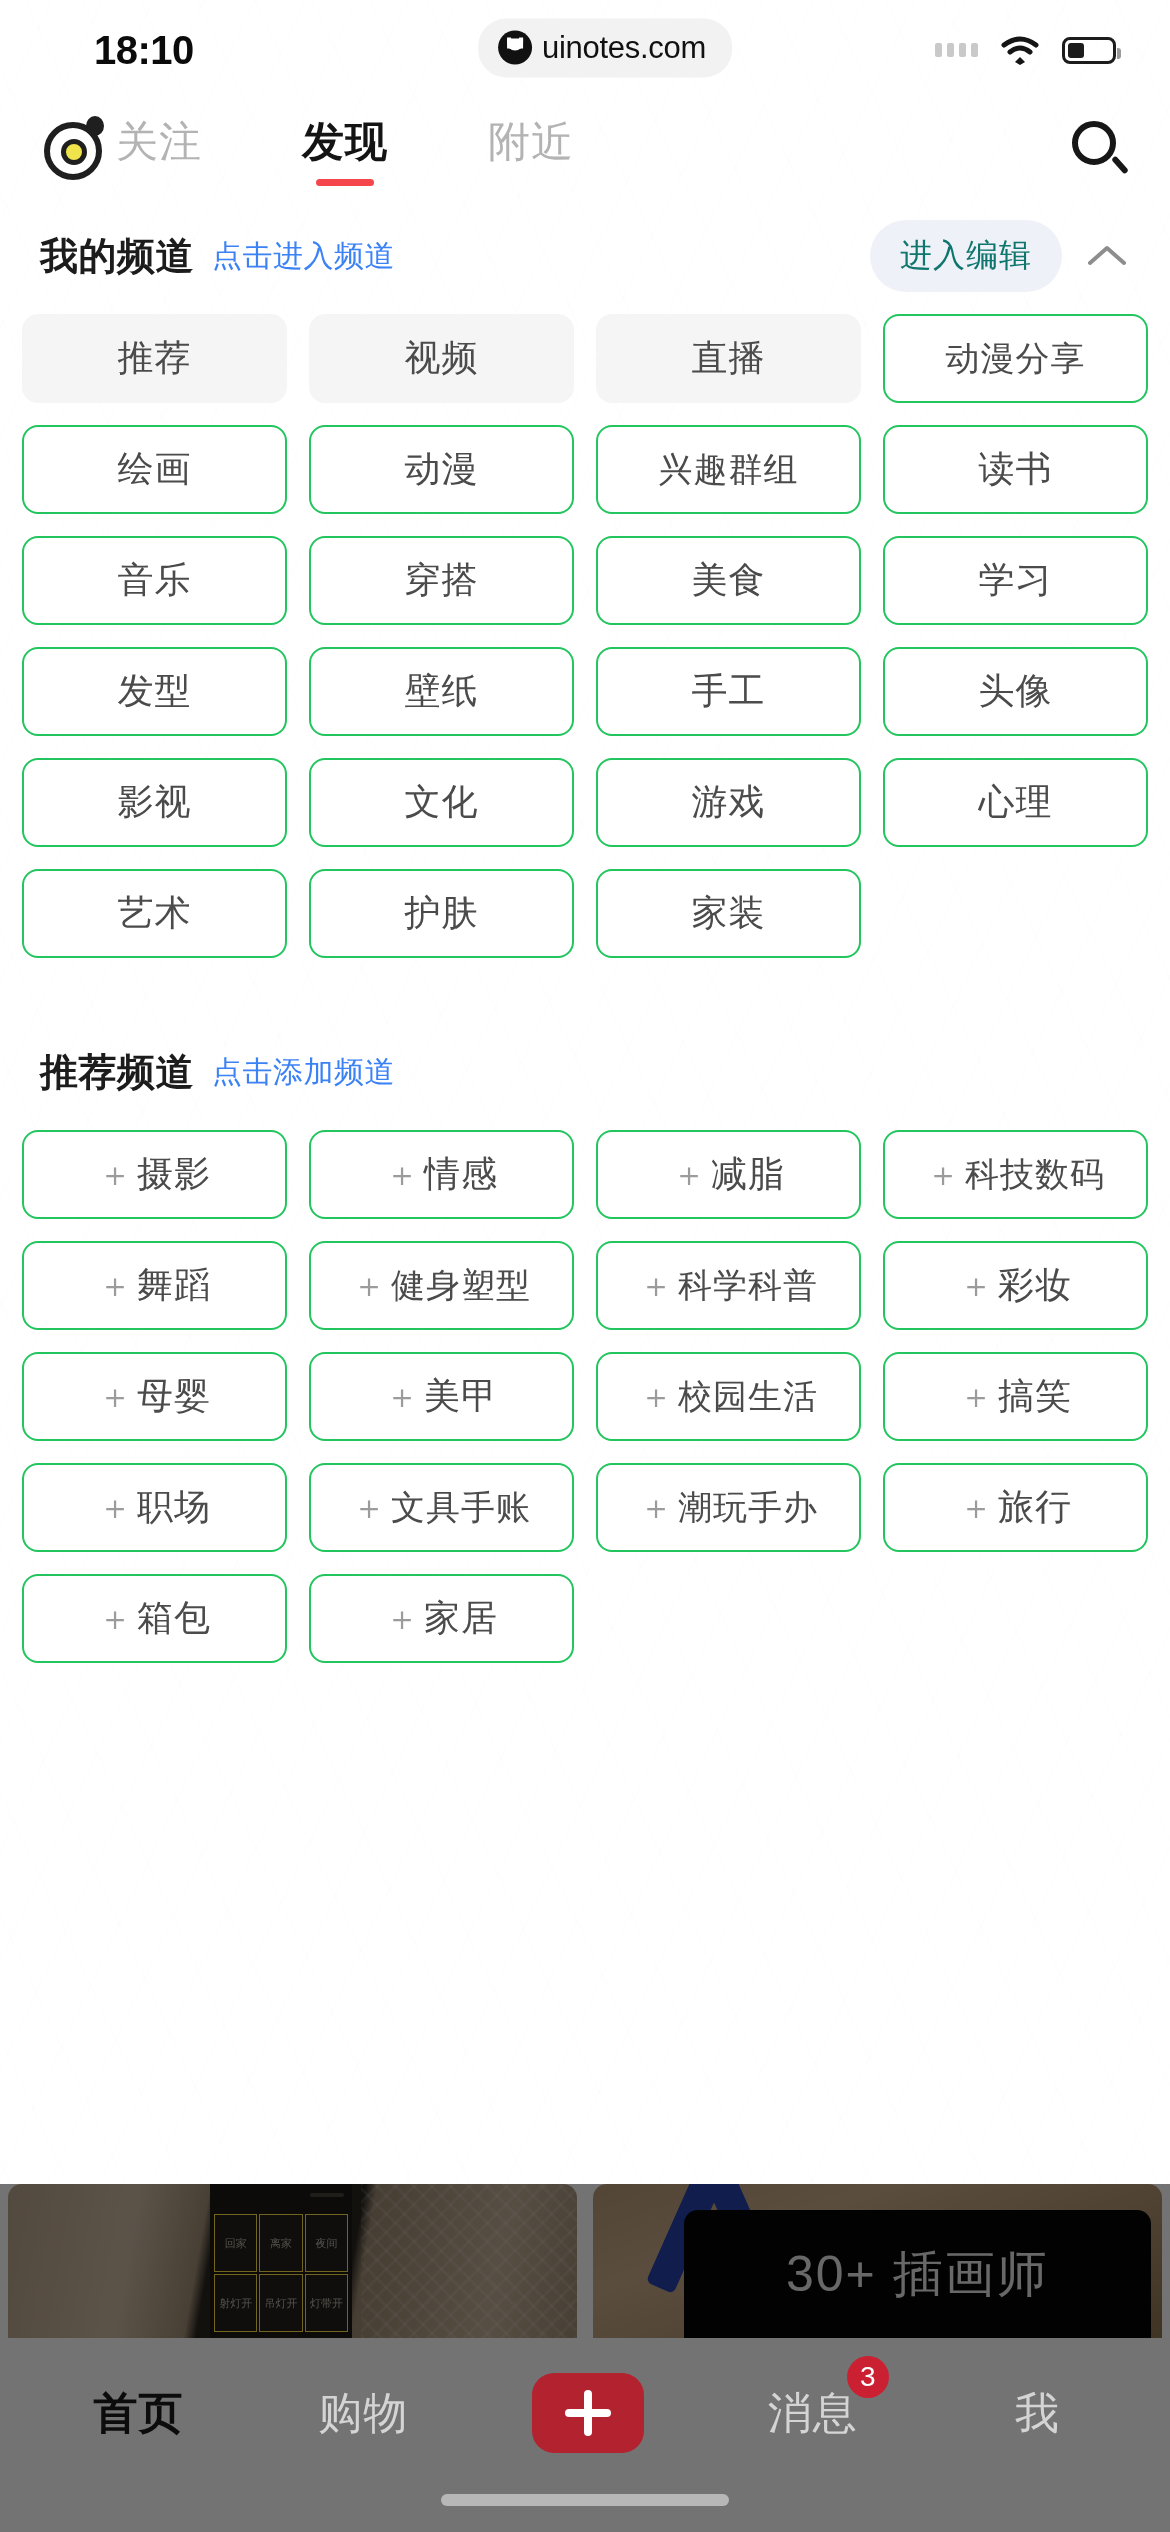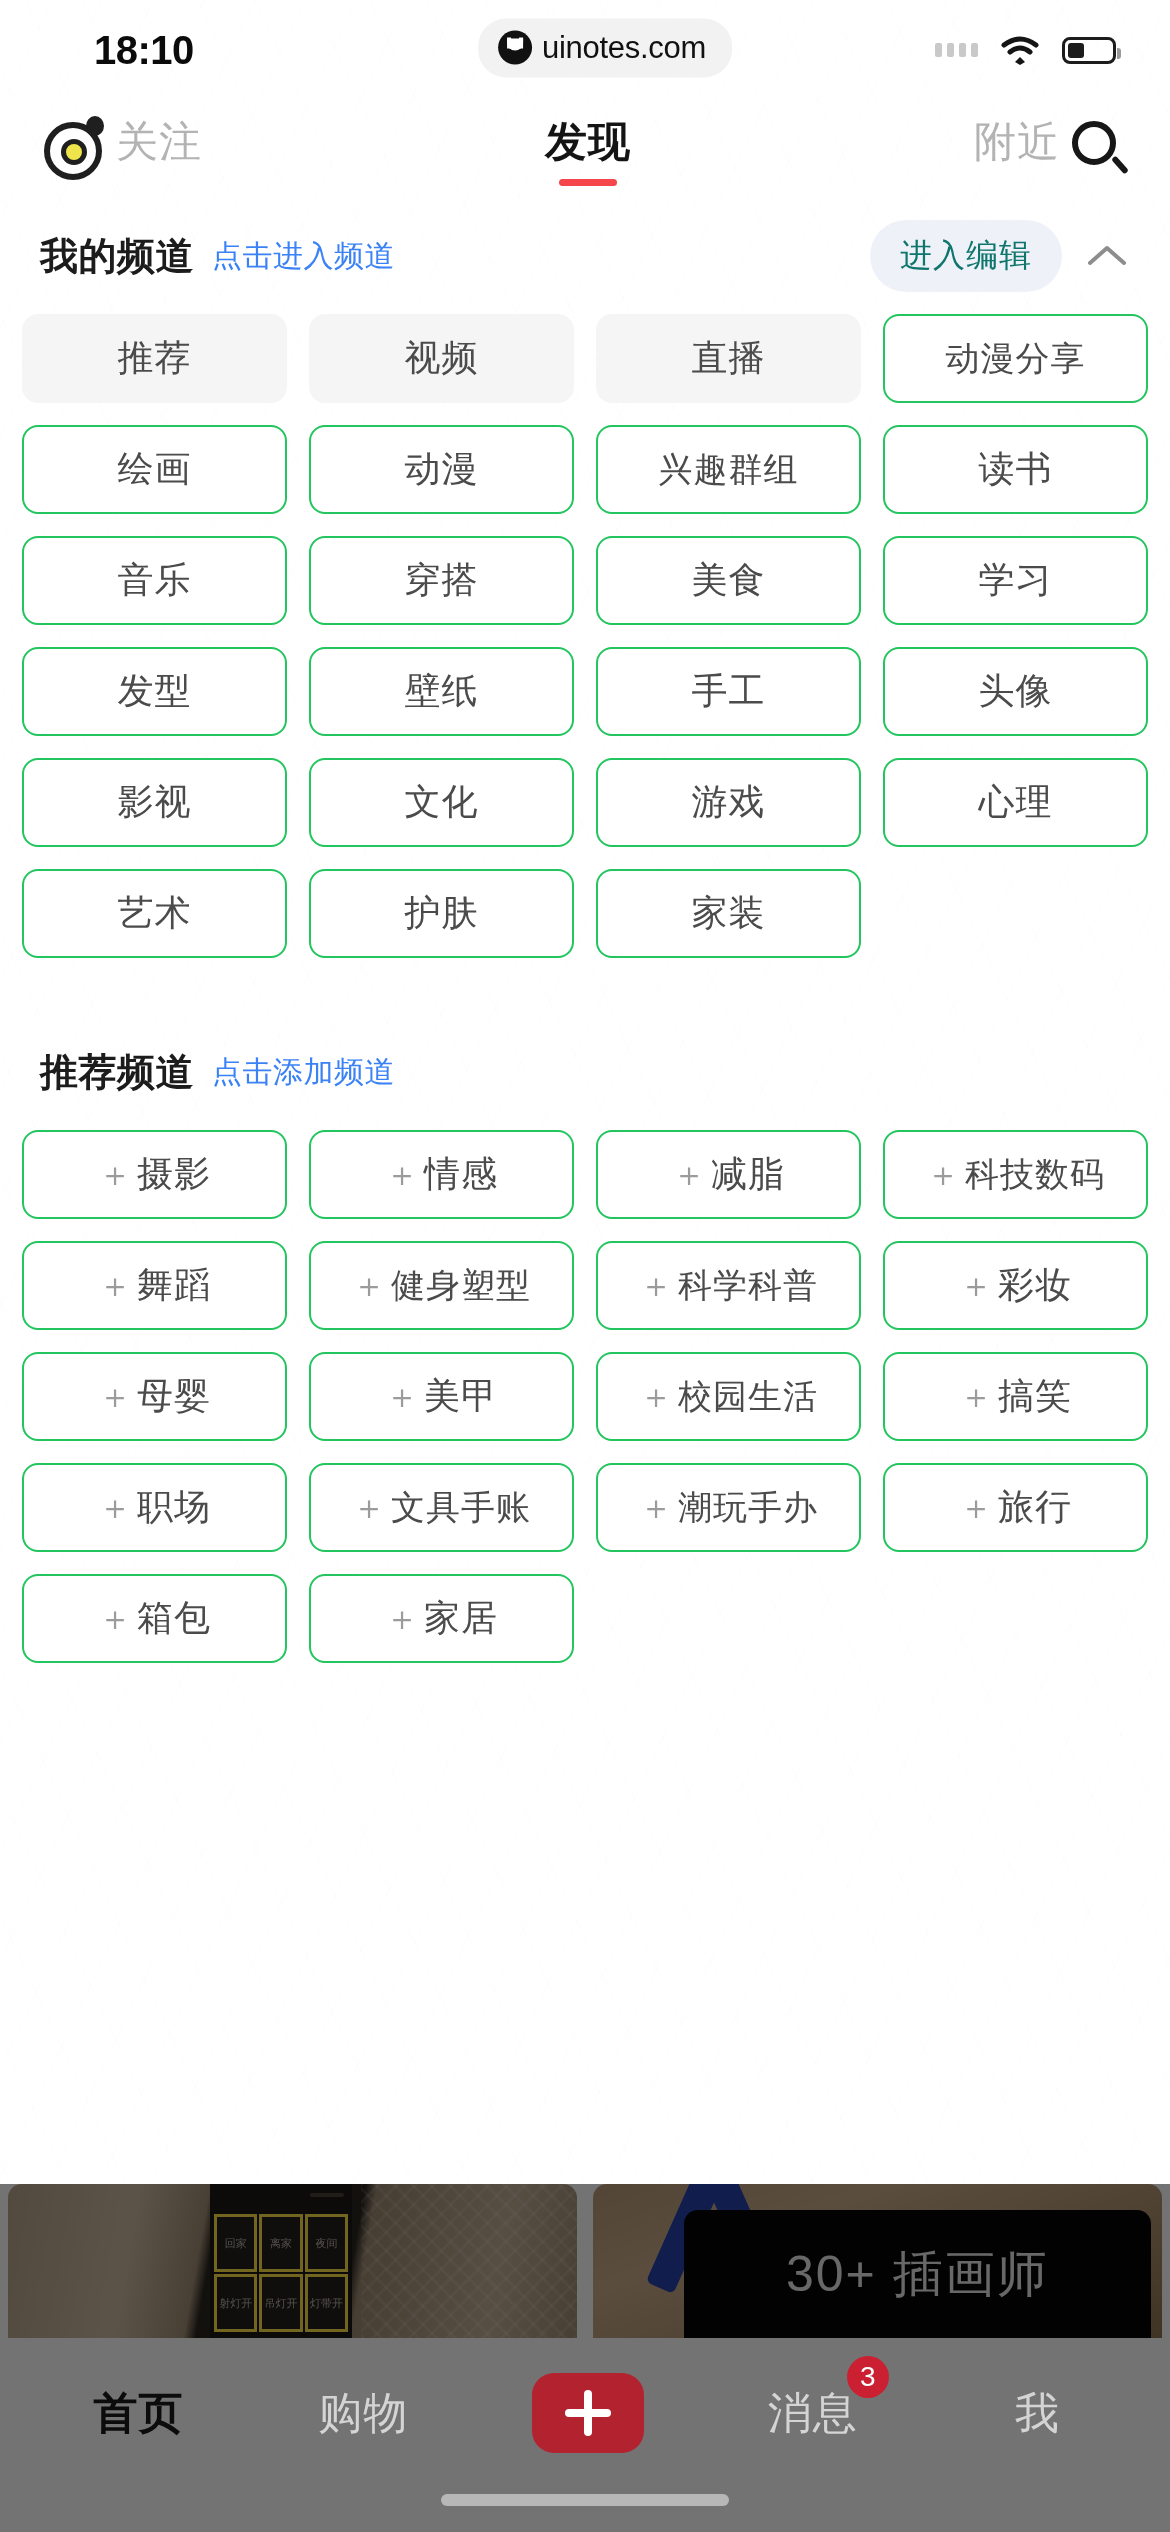--- a/index.html
+++ b/index.html
@@ -84,21 +84,21 @@
   }
   .logo .yolk {
     position:absolute; left:19px; top:23px;
     width:26px; height:26px; border-radius:50%;
     background:#f0e44c; border:5px solid #1f1f1f;
   }
   .logo .dot {
     position:absolute; right:4px; top:0px;
     width:18px; height:20px; border-radius:50%; background:#1f1f1f;
   }
-  .tabs { flex:1; display:flex; justify-content:space-between; align-items:flex-start; gap:30px; }
+  .tabs { flex:1; display:flex; justify-content:flex-start; align-items:flex-start; gap:84px; }
   .tab { position:relative; padding:2px 8px 16px; cursor:pointer; }
   .tab .t-label { font-size:42px; color:#b3b3b3; font-weight:400; letter-spacing:1px; }
   .tab.active .t-label { color:#141414; font-weight:700; }
   .tab.active .t-underline {
     position:absolute; left:50%; transform:translateX(-50%);
     bottom:0; width:58px; height:7px; border-radius:4px; background:#f4464b;
   }
   .search-icon { width:60px; height:60px; flex:none; position:relative; }
   .search-icon .circ {
     position:absolute; left:4px; top:2px; width:44px; height:44px;
@@ -176,21 +176,21 @@
   .card-left .panel .hdr {
     position:absolute; right:8px; top:9px; width:34px; height:4px;
     background:#494239; border-radius:2px;
   }
   .card-left .panel .btns {
     position:absolute; left:4px; right:4px; top:30px; bottom:6px;
     display:grid; grid-template-columns:repeat(3,1fr); grid-template-rows:1fr 1fr;
     gap:2px;
   }
   .card-left .panel .btns b {
-    background:#221f1c; border:3px solid #fde047;
+    background:#221f1c; border:1px solid #fde047;
     font-size:11px; font-weight:400; color:#b9b2a6;
     display:flex; align-items:center; justify-content:center;
   }
   .card-left .weave {
     position:absolute; left:62%; right:0; top:0; bottom:0;
     background-image:
       repeating-linear-gradient(45deg, rgba(255,255,255,.10) 0 3px, rgba(0,0,0,0) 3px 13px),
       repeating-linear-gradient(-45deg, rgba(255,255,255,.10) 0 3px, rgba(0,0,0,0) 3px 13px);
   }
   

